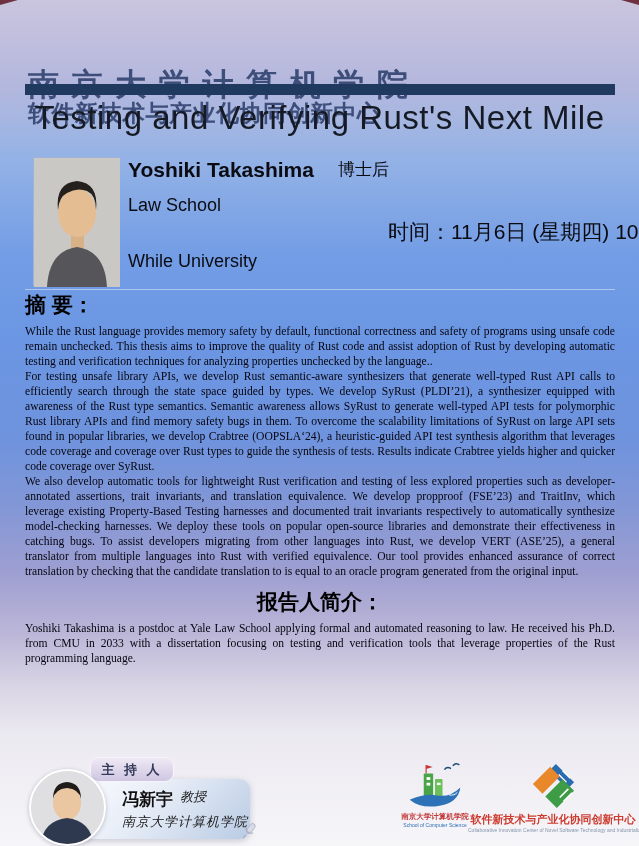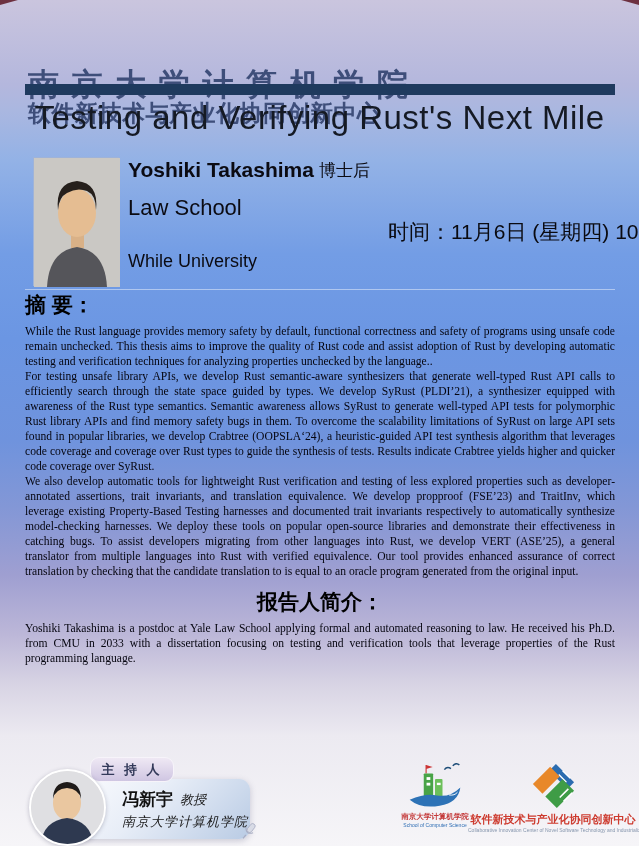--- a/index.html
+++ b/index.html
@@ -22,24 +22,24 @@
   .badge { position:absolute; right:28px; top:40px; font-size:31px; font-weight:bold;
            letter-spacing:2px; color:#3e4e7a; }
 
   .divider { position:absolute; left:25px; top:84px; width:590px; height:11px; background:#1f3a5e; }
 
   .talk-title { position:absolute; left:0; top:99px; width:100%; text-align:center;
                 font-size:33px; font-weight:normal; color:#151a24; letter-spacing:0.5px; }
 
   .speaker-photo { position:absolute; left:33px; top:157px; width:86px; height:129px;
                    border:1px solid #9fb3d8; }
-  .sp-name-row { position:absolute; left:128px; top:158px; display:flex; align-items:center; color:#0b0b12; }
+  .sp-name-row { position:absolute; left:128px; top:158px; display:flex; align-items:flex-start; color:#0b0b12; }
   .sp-name { font-size:21px; font-weight:bold; }
-  .sp-degree { font-size:17px; margin-left:5px; }
-  .sp-dept { position:absolute; left:128px; top:195px; font-size:22px; color:#0b0b12; }
+  .sp-degree { font-size:17px; margin-left:24px; }
+  .sp-dept { position:absolute; left:128px; top:195px; font-size:18px; color:#0b0b12; }
   .sp-univ { position:absolute; left:128px; top:251px; font-size:18px; color:#0b0b12; }
   .sp-time { position:absolute; left:388px; top:194px; font-size:21px; color:#0a0a10; white-space:nowrap;margin-top:24px; }
   .sp-loc  { position:absolute; left:388px; top:250px; font-size:17px; color:#0a0a10; white-space:nowrap; }
 
   .thin-line { position:absolute; left:25px; top:289px; width:590px; height:1px; background:rgba(255,255,255,0.45); }
 
   .content { position:absolute; left:25px; top:291px; width:590px; color:#05050f; }
   .content h2 { font-size:21px; font-weight:bold; color:#000; margin:0 0 5px 0;
                 font-family:"Liberation Sans", sans-serif; }
   .content .body-text { font-family:"Liberation Serif", serif; font-size:11.6px;
@@ -50,21 +50,21 @@
               background:linear-gradient(180deg,#efe8f4,#cfc6e2); border:1px solid #f7f4fa;
               border-radius:9px; display:flex; align-items:center; justify-content:center;
               font-size:13px; font-weight:bold; letter-spacing:3px; color:#333a5a; z-index:2; }
   .host-card { position:absolute; left:62px; top:779px; width:188px; height:60px; border-radius:11px;
                background:linear-gradient(135deg,#fdfdff 0%, #e7edf7 45%, #b9cbe4 100%);
                box-shadow:0 2px 6px rgba(70,70,110,0.25); z-index:1; }
   .host-photo { position:absolute; left:29px; top:769px; width:77px; height:77px; border-radius:50%;
                 border:2px solid #ffffff; overflow:hidden; z-index:3; background:#e0e0e2;
                 box-shadow:0 1px 4px rgba(60,60,90,0.3); }
   .host-photo svg { display:block; }
-  .host-name-row { position:absolute; left:60px; top:9px; display:flex; align-items:center; }
+  .host-name-row { position:absolute; left:60px; top:9px; display:flex; align-items:flex-start; }
   .host-name { font-size:17px; font-weight:bold; color:#111; }
   .host-title { font-size:13px; margin-left:7px; color:#1a1a1a;
                 font-family:Liberation Serif, serif; font-style:italic; }
   .host-affil { position:absolute; left:60px; top:34px; font-size:13px; color:#1a1a1a;
                 font-family:"Liberation Serif", serif; font-style:italic; letter-spacing:1px; }
   .mic-deco { position:absolute; left:238px; top:820px; z-index:4; }
 
   .logo-block { position:absolute; text-align:center; }
   .logo-nju { left:398px; top:763px; width:74px; }
   .logo-cic { left:468px; top:763px; width:170px; }

